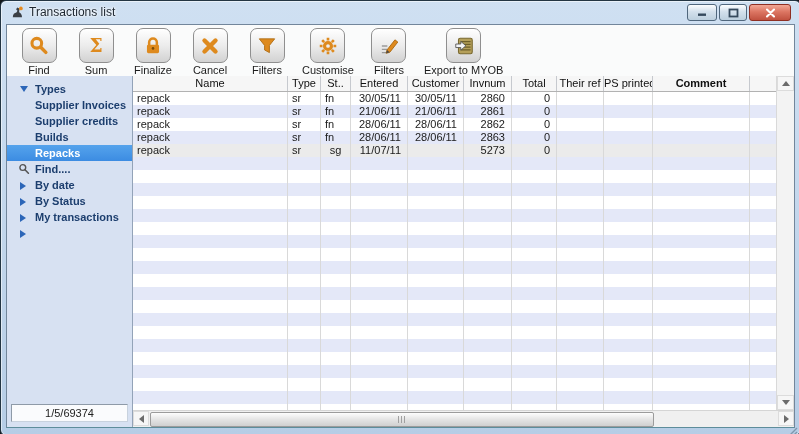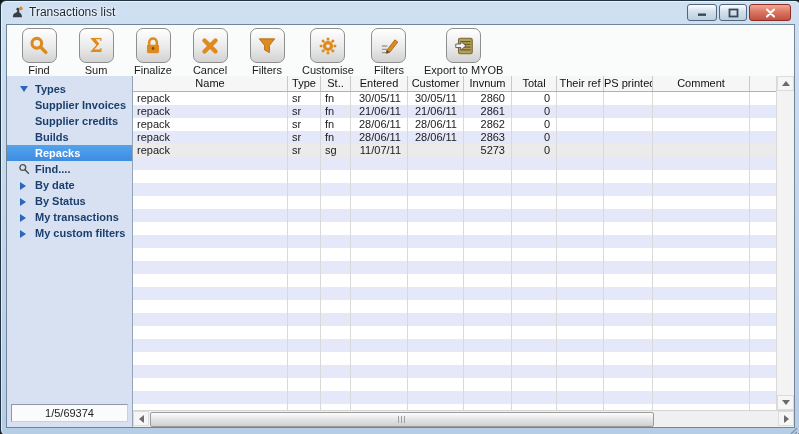--- a/index.html
+++ b/index.html
@@ -214,40 +214,39 @@
             <div class="side-item">
               <span class="tri right"></span>
               <span class="side-lbl">By Status</span>
             </div>
             <div class="side-item">
               <span class="tri right"></span>
               <span class="side-lbl">My transactions</span>
             </div>
             <div class="side-item">
               <span class="tri right"></span>
-              <span class="side-lbl">My custom filters</span>
             </div>
           </div>
         <div class="side-status">1/5/69374</div>
       </div>
 
       <div class="table-wrap">
         <div class="table-scroll">
           <div class="grid">
             <div class="grid-header">
                 <div class="hcell" style="width: 155px;">Name</div>
                 <div class="hcell" style="width: 33px;">Type</div>
                 <div class="hcell" style="width: 30px;">St..</div>
                 <div class="hcell" style="width: 57px;">Entered</div>
                 <div class="hcell" style="width: 56px;">Customer</div>
                 <div class="hcell" style="width: 48px;">Invnum</div>
                 <div class="hcell" style="width: 45px;">Total</div>
                 <div class="hcell" style="width: 47px;">Their ref</div>
                 <div class="hcell" style="width: 49px;">PS printed dt.</div>
-                <div class="hcell" style="width: 97px;">Comment</div>
+                <div class="hcell" style="width: 97px; font-weight: bold;">Comment</div>
                 <div class="hcell fill"></div>
               </div>
             <div class="grid-body">
                 <div class="row plain">
                   <div class="cell" style="width: 155px;">repack</div>
                   <div class="cell" style="width: 33px;">sr</div>
                   <div class="cell" style="width: 30px;">fn</div>
                   <div class="cell r" style="width: 57px;">30/05/11</div>
                   <div class="cell r" style="width: 56px;">30/05/11</div>
                   <div class="cell r" style="width: 48px;">2860</div>
@@ -292,21 +291,21 @@
                   <div class="cell r" style="width: 48px;">2863</div>
                   <div class="cell r" style="width: 45px;">0</div>
                   <div class="cell" style="width: 47px;"></div>
                   <div class="cell" style="width: 49px;"></div>
                   <div class="cell" style="width: 97px;"></div>
                   <div class="cell fill"></div>
                 </div>
                 <div class="row dim">
                   <div class="cell" style="width: 155px;">repack</div>
                   <div class="cell" style="width: 33px;">sr</div>
-                  <div class="cell" style="width: 30px;">sg</div>
+                  <div class="cell" style="width: 30px; text-align: center;">sg</div>
                   <div class="cell r" style="width: 57px;">11/07/11</div>
                   <div class="cell r" style="width: 56px;"></div>
                   <div class="cell r" style="width: 48px;">5273</div>
                   <div class="cell r" style="width: 45px;">0</div>
                   <div class="cell" style="width: 47px;"></div>
                   <div class="cell" style="width: 49px;"></div>
                   <div class="cell" style="width: 97px;"></div>
                   <div class="cell fill"></div>
                 </div>
                 <div class="row alt">

